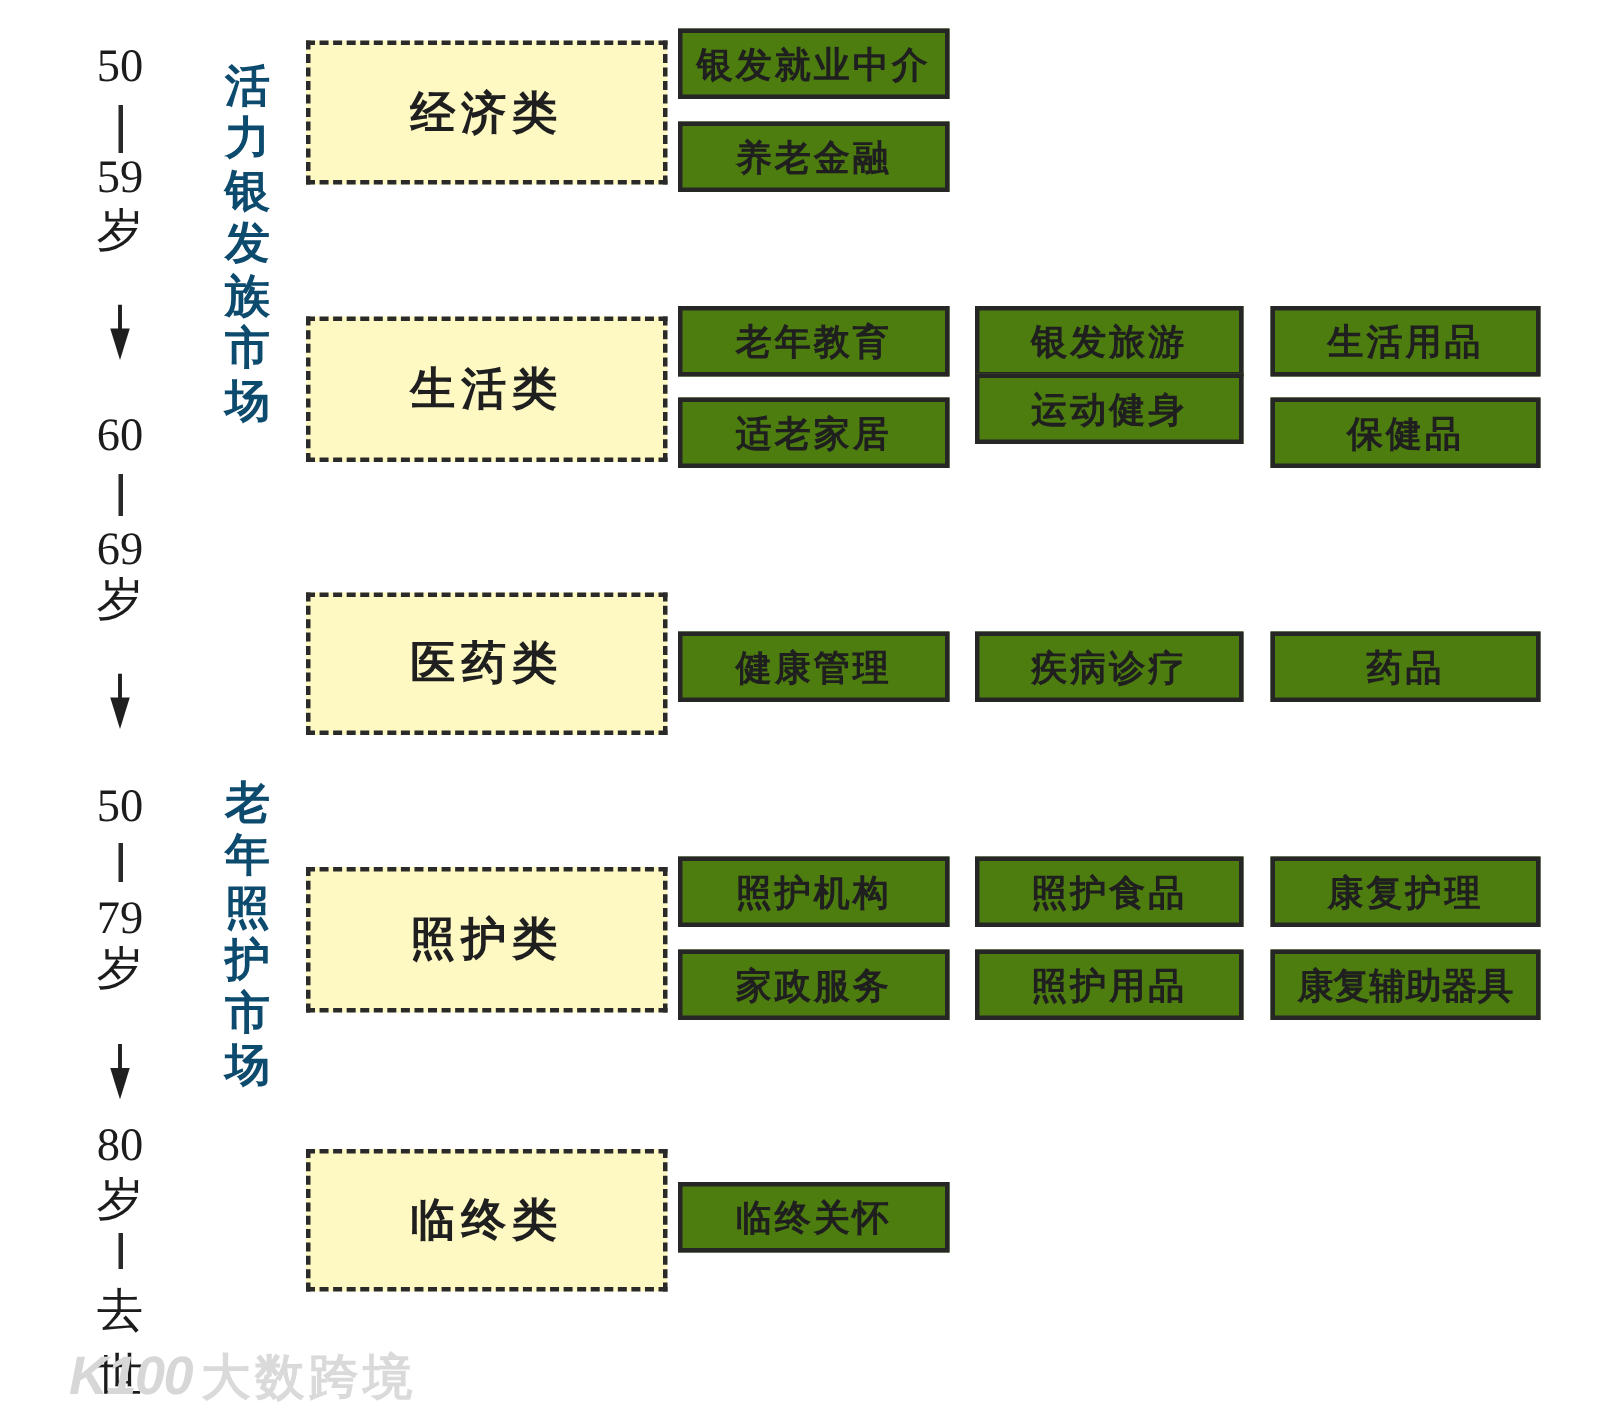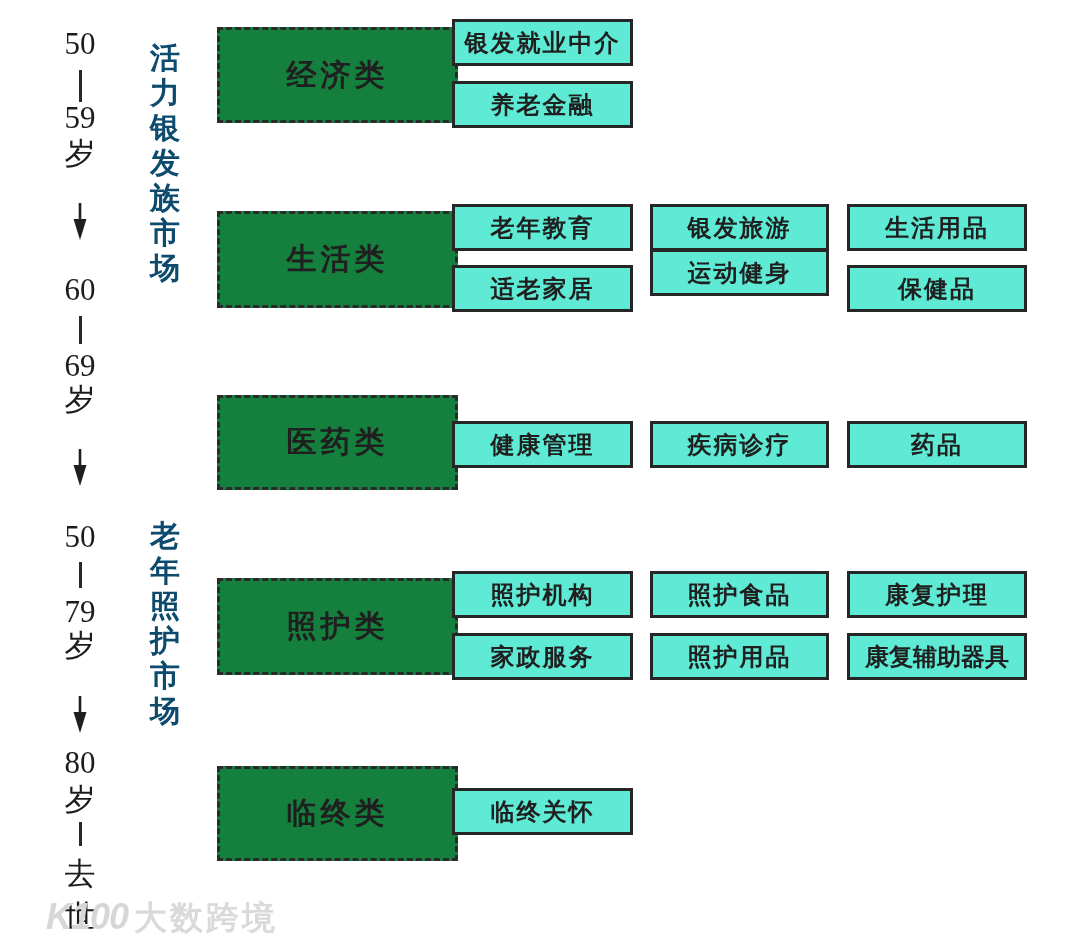--- a/index.html
+++ b/index.html
@@ -27,33 +27,33 @@
   
   .vertical-label{
     position:absolute;left:147px;width:36px;
     font-family:"Liberation Serif",serif;
     font-size:30px;line-height:35px;font-weight:600;
     text-align:center;color:#0c4a6e;
     word-break:break-all;
   }
   
   .dashed-box{
-    position:absolute;left:217px;width:235px;
+    position:absolute;left:204px;width:235px;
     border:3px dashed #2a2a2a;
     display:flex;align-items:center;justify-content:center;
     font-size:30px;font-weight:700;letter-spacing:4px;
-    background:#15803d;
+    background:#fef9c3;
   }
   
   .item-box{
     position:absolute;height:41px;
     border:3px solid #262626;
     display:flex;align-items:center;justify-content:center;
     font-size:24px;font-weight:700;letter-spacing:2px;
-    background:#5eead4;white-space:nowrap;
+    background:#4d7c0f;white-space:nowrap;
   }
   .c1{left:452px;width:175px;}
   .c2{left:650px;width:173px;}
   .c3{left:847px;width:174px;}
   
   .watermark{
     position:absolute;left:6px;top:896px;
     display:flex;align-items:baseline;gap:6px;
     color:#d7d7d7;user-select:none;margin-left:40px;
   }

